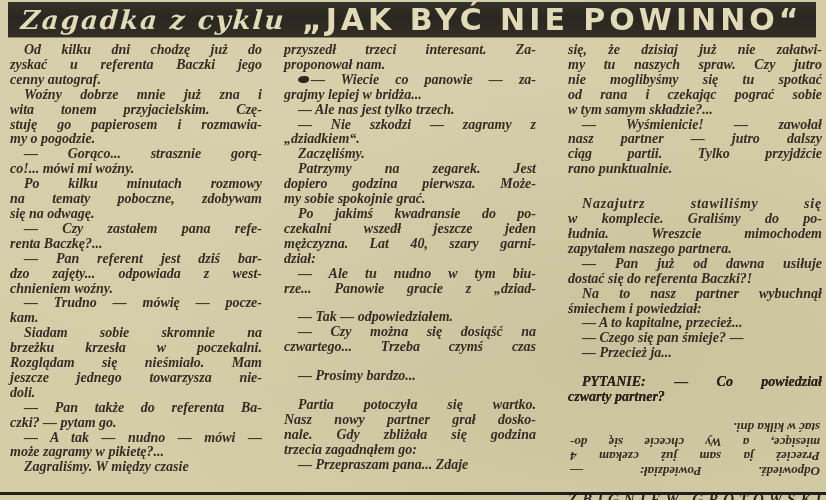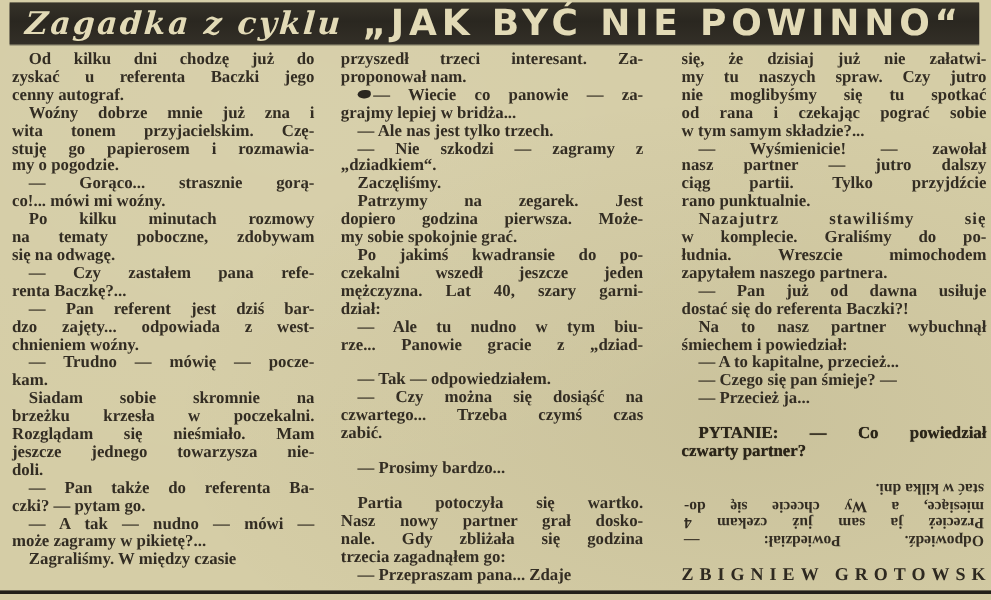--- a/index.html
+++ b/index.html
@@ -27,34 +27,34 @@
     font-size:26px;letter-spacing:2px;
     color:#e2dab6;transform:skewX(-4deg);
     white-space:nowrap;
   }
   .banner-caps{
     font-family:"DejaVu Sans","Liberation Sans",sans-serif;
     font-weight:bold;font-size:30px;letter-spacing:4px;
     color:#e2dab6;white-space:nowrap;
   }
   
-  .col{position:absolute;top:43px;}
+  .col{position:absolute;top:43px;font-style:italic;}
   #col1{left:10px;width:252px;}
   #col2{left:284px;width:252px;}
   #col3{left:568px;width:254px;}
   .ln{
     font-size:14px;line-height:14.9px;font-weight:700;
     text-align:justify;text-align-last:justify;
     white-space:normal;
   }
   .ln.end{text-align-last:auto;}
   .ln.ind{text-indent:14px;}
   .ln.gap{margin-top:14px;}
   .ln.q{color:#2b2519;text-shadow:0 0 0.6px #2b2519;}
-  .ln.ls{letter-spacing:0.8px;}
+  .ln.ls{letter-spacing:0.8px;margin-top:20px;}
   .blot{
     display:inline-block;width:11px;height:7px;margin:0 2px 1px 0;
     background:#2b2720;border-radius:60% 40% 50% 50%;vertical-align:baseline;
   }
   
   #answer{
     margin-top:15px;width:250px;margin-left:2px;
     transform:rotate(180deg);
   }
   #answer .ln{font-size:13px;line-height:14.5px;}
@@ -125,21 +125,20 @@
       <div class="ln end">my sobie spokojnie grać.</div>
       <div class="ln ind">Po jakimś kwadransie do po-</div>
       <div class="ln">czekalni wszedł jeszcze jeden</div>
       <div class="ln">mężczyzna. Lat 40, szary garni-</div>
       <div class="ln end">dział:</div>
       <div class="ln ind">— Ale tu nudno w tym biu-</div>
       <div class="ln">rze... Panowie gracie z „dziad-</div>
       <div class="ln ind end gap">— Tak — odpowiedziałem.</div>
       <div class="ln ind">— Czy można się dosiąść na</div>
       <div class="ln">czwartego... Trzeba czymś czas</div>
-      <div class="ln end">zabić.</div>
       <div class="ln ind end gap">— Prosimy bardzo...</div>
       <div class="ln ind gap">Partia potoczyła się wartko.</div>
       <div class="ln">Nasz nowy partner grał dosko-</div>
       <div class="ln">nale. Gdy zbliżała się godzina</div>
       <div class="ln end">trzecia zagadnąłem go:</div>
       <div class="ln ind end">— Przepraszam pana... Zdaje</div>
     </div>
   <div id="col3" class="col">
 
   <div class="ln">się, że dzisiaj już nie załatwi-</div>

